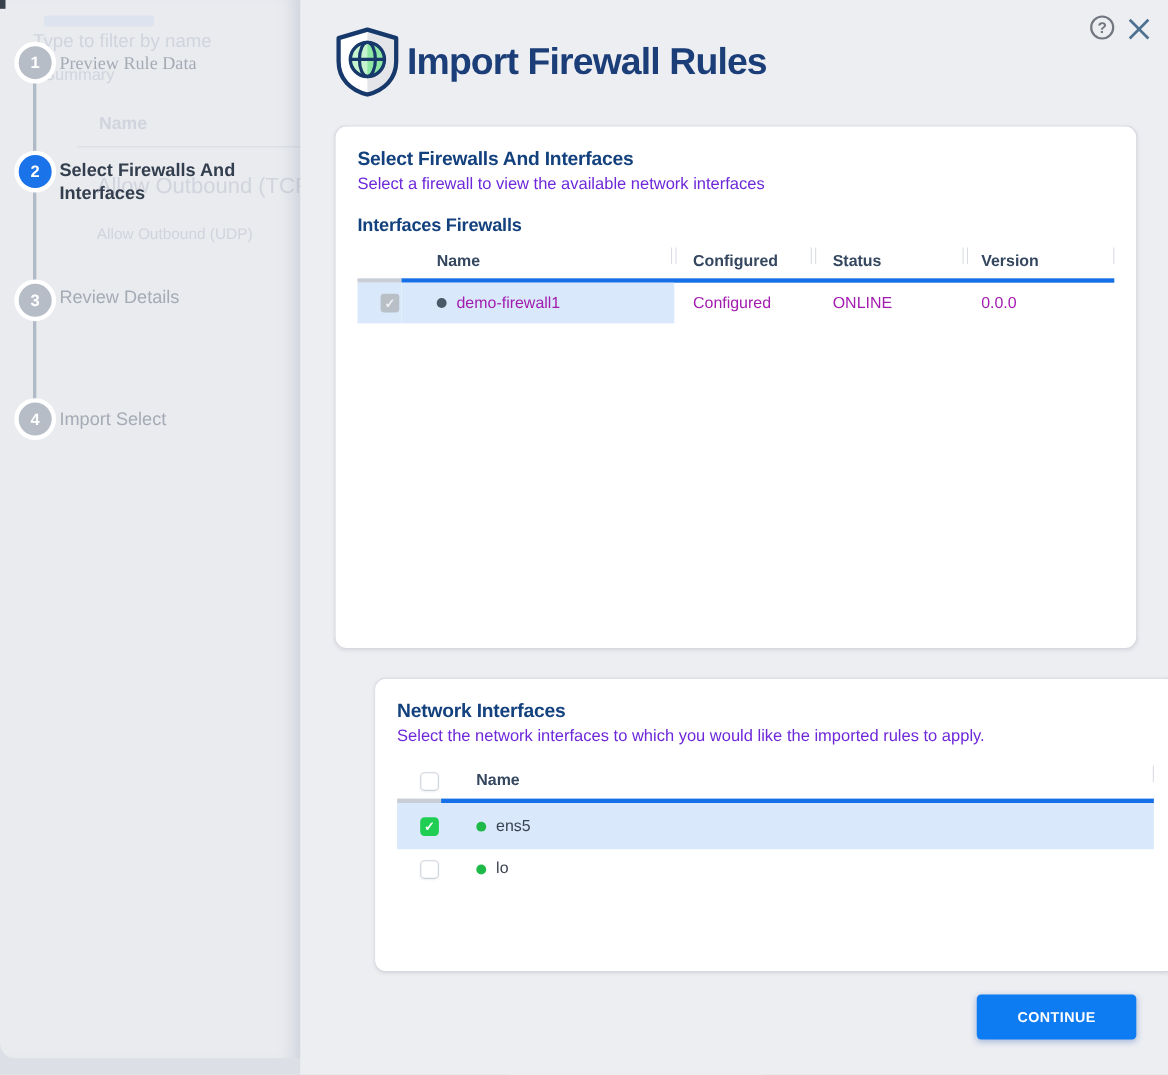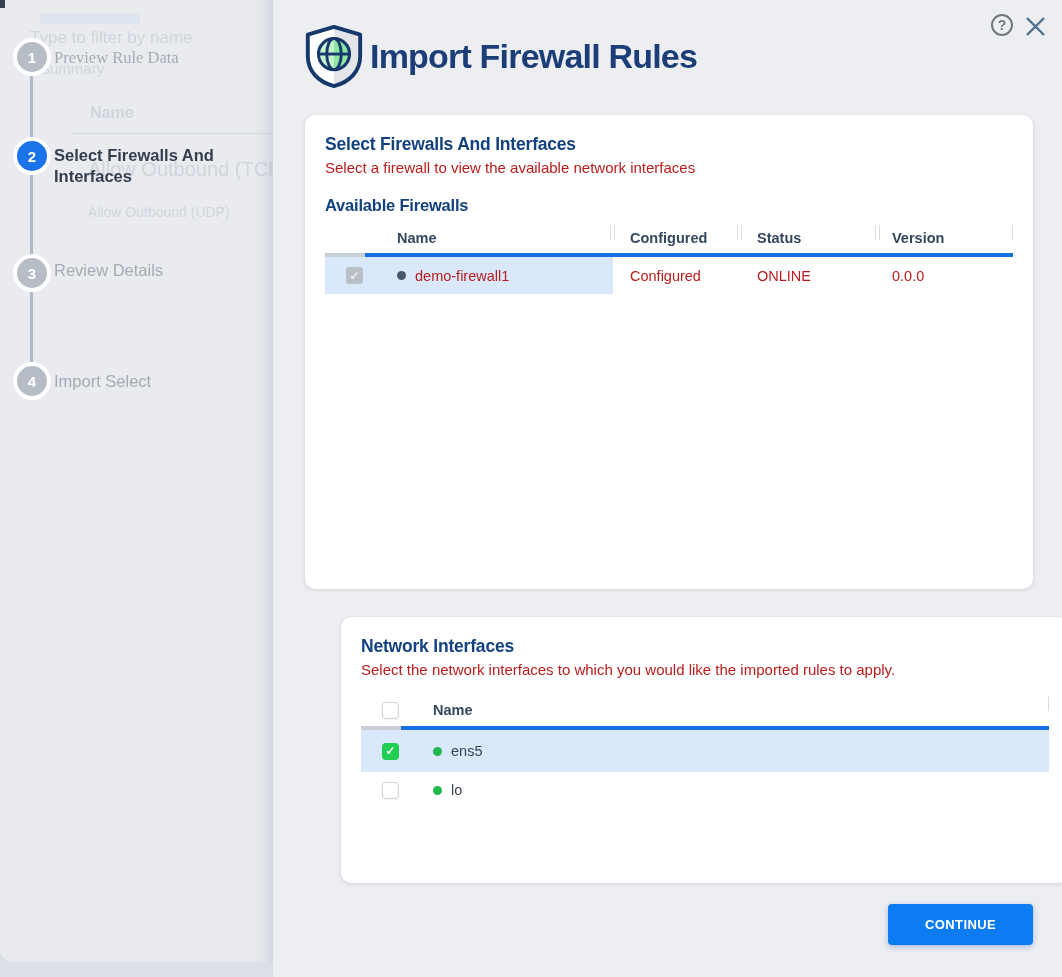--- a/index.html
+++ b/index.html
@@ -68,42 +68,42 @@
 
   .card {
     position:absolute; left:32px; width:728px; background:#fff;
     border-radius:10px;
     box-shadow:0 1px 4px rgba(25,35,60,0.12), 0 0 1px rgba(25,35,60,0.08);
   }
   .card-1 { top:115px; height:474px; }
   .card-2 { top:617px; height:266px;margin-left:36px; }
 
   .card-heading { margin:19px 20px 0; font-size:17.5px; font-weight:800; letter-spacing:-0.2px; color:#13417e; }
-  .card-sub { margin:4px 20px 0; font-size:15px; color:#b91c1c; }
+  .card-sub { margin:4px 20px 0; font-size:15px; color:#6d28d9; }
   .table-title { margin:20px 20px 0; font-size:16.5px; font-weight:800; letter-spacing:-0.2px; color:#13417e; }
 
   .table { margin:8px 20px 0; }
   .thead { display:flex; align-items:center; height:30px; position:relative; }
   .thead::after { content:""; position:absolute; right:0; top:2px; height:15px; border-left:1px solid #d9dde3; }
   .th { font-size:14.5px; font-weight:700; color:#34475f; position:relative; height:100%; display:flex; align-items:center; }
   .th.tick::before {
     content:""; position:absolute; left:-3px; top:2px; height:15px; width:3px;
     border-left:1px solid #d9dde3; border-right:1px solid #d9dde3;
   }
   .col-cb   { width:40px; }
   .col-name { width:248px; padding-left:32px; }
   .col-conf { width:127px; padding-left:17px; }
   .col-stat { width:138px; padding-left:17px; }
   .col-ver  { width:135px; padding-left:14px; }
 
   .underline { display:flex; height:4px; }
   .underline .seg-gray { width:40px; background:#c9ced6; }
   .underline .seg-blue { flex:1; background:#1570e8; }
 
-  .trow { display:flex; align-items:center; height:37px; font-size:14.5px; color:#b91c1c; }
+  .trow { display:flex; align-items:center; height:37px; font-size:14.5px; color:#a21caf; }
   .cell { height:100%; display:flex; align-items:center; }
   .cell-cb   { width:40px; justify-content:flex-end; padding-right:2px; }
   .cell-name { width:248px; padding-left:32px; gap:9px; }
   .cell-conf { width:127px; padding-left:17px; }
   .cell-stat { width:138px; padding-left:17px; }
   .cell-ver  { width:135px; padding-left:14px; }
   .hl { background:#d9e9fb; }
 
   .dot { width:9px; height:9px; border-radius:50%; flex:none; }
   .dot-slate { background:#4a5868; }
@@ -183,21 +183,21 @@
     <div class="close-btn">
       <svg width="23" height="23" viewBox="0 0 23 23">
         <line x1="3" y1="3" x2="20" y2="20"></line>
         <line x1="20" y1="3" x2="3" y2="20"></line>
       </svg>
     </div>
 
     <div class="card card-1">
       <div class="card-heading">Select Firewalls And Interfaces</div>
       <div class="card-sub">Select a firewall to view the available network interfaces</div>
-      <div class="table-title">Available Firewalls</div>
+      <div class="table-title">Interfaces Firewalls</div>
 
       <div class="table">
         <div class="thead">
           <div class="th col-cb"></div>
           <div class="th col-name">Name</div>
           <div class="th col-conf tick">Configured</div>
           <div class="th col-stat tick">Status</div>
           <div class="th col-ver tick">Version</div>
         </div>
         <div class="underline">

